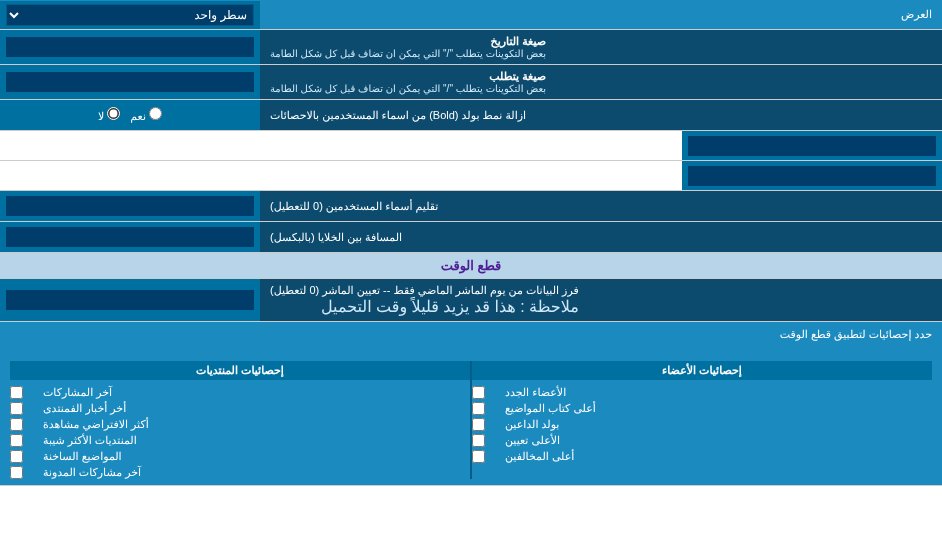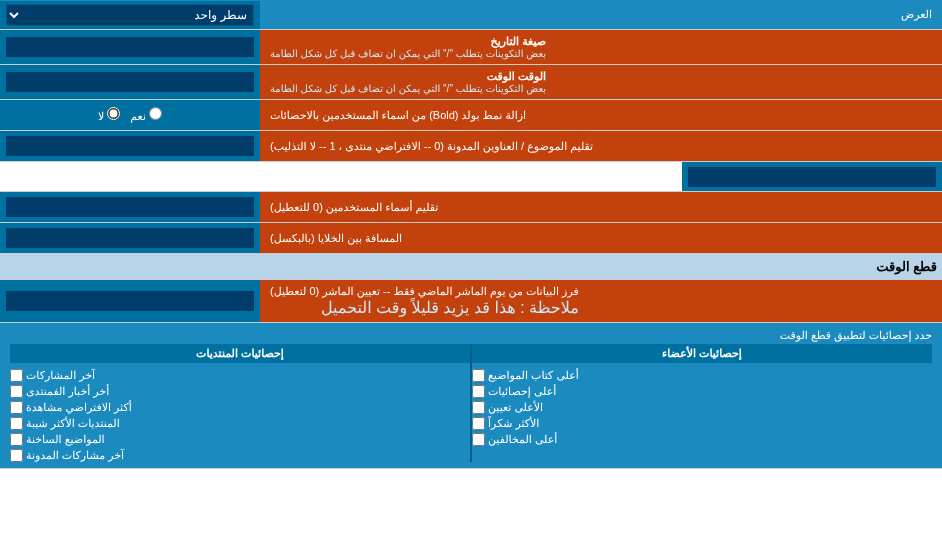--- a/index.html
+++ b/index.html
@@ -13,21 +13,21 @@
       width: 942px;
       overflow: hidden;
     }
     .row {
       display: flex;
       align-items: stretch;
       border-bottom: 1px solid #ccc;
       min-height: 30px;
     }
     .row-label {
-      background: #c2410c;
+      background: #0c4a6e;
       color: #fff;
       flex: 1;
       padding: 5px 10px;
       text-align: right;
       font-size: 11px;
       display: flex;
       align-items: center;
       justify-content: flex-end;
       min-height: 30px;
     }
@@ -45,22 +45,23 @@
       color: #fff;
       border: none;
       text-align: center;
       font-size: 12px;
       width: 100%;
       padding: 3px 5px;
       outline: none;
     }
     .section-header {
       background: #b8d4e8;
-      color: #000000;
+      color: #4c1d95;
       font-weight: bold;
+      text-align: center;
       padding: 5px;
       border-bottom: 1px solid #ccc;
       font-size: 13px;
     }
     .radio-row {
       display: flex;
       align-items: center;
       justify-content: flex-end;
       gap: 10px;
     }
@@ -72,21 +73,21 @@
       accent-color: #fff;
     }
     .stats-section {
       background: #1a8abf;
       padding: 6px 10px;
       border-bottom: 1px solid #ccc;
     }
     .stats-header {
       color: #fff;
       font-size: 11px;
-      margin-bottom: 2px;
+      margin-bottom: 20px;
     }
     .stats-grid {
       display: flex;
       gap: 0;
     }
     .stats-col {
       flex: 1;
       display: flex;
       flex-direction: column;
       gap: 3px;
@@ -95,21 +96,21 @@
       color: #fff;
       font-weight: bold;
       font-size: 11px;
       text-align: center;
       background: #0070a0;
       padding: 3px;
       margin-bottom: 3px;
     }
     .stats-item {
       display: flex;
-      gap: 3px;
+      gap: 20px;
       color: #fff;
       font-size: 11px;
       justify-content: flex-end;
     }
     .stats-item input[type="checkbox"] {
       accent-color: #fff;
     }
     .top-row {
       display: flex;
       align-items: center;
@@ -169,41 +170,40 @@
       </div>
     </div>
     <div class="row-input">
       <input type="text" style="">
     </div>
   </div>
 
   <div class="row">
     <div class="row-label">
       <div>
-        <div style="font-weight:bold;">الوقت الوقت</div>
+        <div style="font-weight:bold;">صيغة يتطلب</div>
         <div style="font-size:10px; color:#d0e8f8;">بعض التكوينات يتطلب "/" التي يمكن ان تضاف قبل كل شكل الطامة</div>
       </div>
     </div>
     <div class="row-input">
       <input type="text" style="">
     </div>
   </div>
 
   <div class="row">
     <div class="row-label">ازالة نمط بولد (Bold) من اسماء المستخدمين بالاحصائات</div>
     <div class="row-input">
       <div class="radio-row">
         <label><input type="radio" name="bold" style=""> <span>نعم</span></label>
         <label><input type="radio" name="bold" checked="" style=""> <span>لا</span></label>
       </div>
     </div>
   </div>
 
   <div class="row">
-    <div class="row-label">تقليم الموضوع / العناوين المدونة (0 -- الافتراضي منتدى ، 1 -- لا التذليب)</div>
     <div class="row-input">
       <input type="text" style="">
     </div>
   </div>
 
   <div class="row">
     <div class="row-input">
       <input type="text" style="">
     </div>
   </div>
@@ -236,33 +236,33 @@
     </div>
   </div>
 
   <div class="stats-section">
     <div class="stats-header">حدد إحصائيات لتطبيق قطع الوقت</div>
     <div class="stats-grid">
 
       <div class="stats-col">
         <div class="stats-col-title">إحصائيات الأعضاء</div>
         <div class="stats-item">
+          <span>الأعضاء الجدد</span>
+          <input type="checkbox" style="">
+        </div>
+        <div class="stats-item">
           <span>أعلى كتاب المواضيع</span>
           <input type="checkbox" style="">
         </div>
         <div class="stats-item">
-          <span>أعلى إحصائيات</span>
+          <span>بولد الداعين</span>
           <input type="checkbox" style="">
         </div>
         <div class="stats-item">
           <span>الأعلى تعيين</span>
-          <input type="checkbox" style="">
-        </div>
-        <div class="stats-item">
-          <span>الأكثر شكراً</span>
           <input type="checkbox" style="">
         </div>
         <div class="stats-item">
           <span>أعلى المخالفين</span>
           <input type="checkbox" style="">
         </div>
       </div>
 
       <div class="stats-separator"></div>
 

